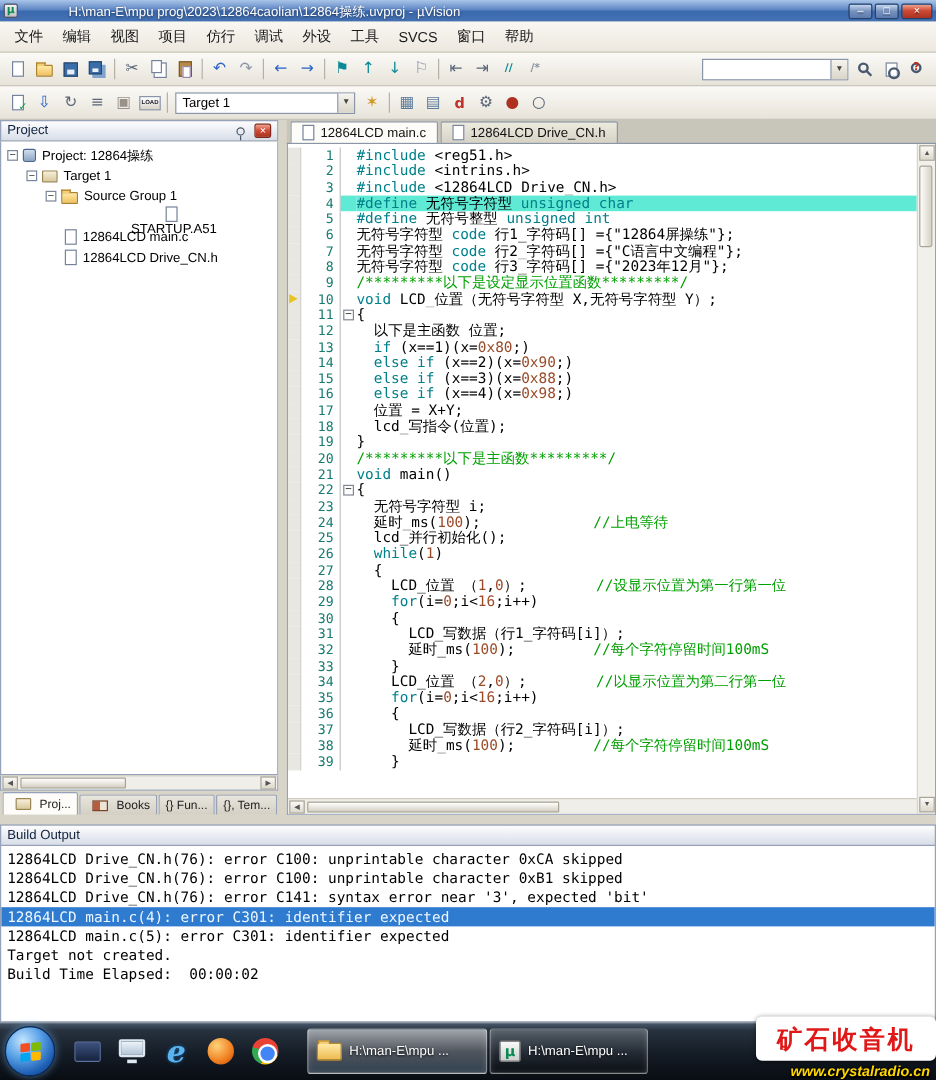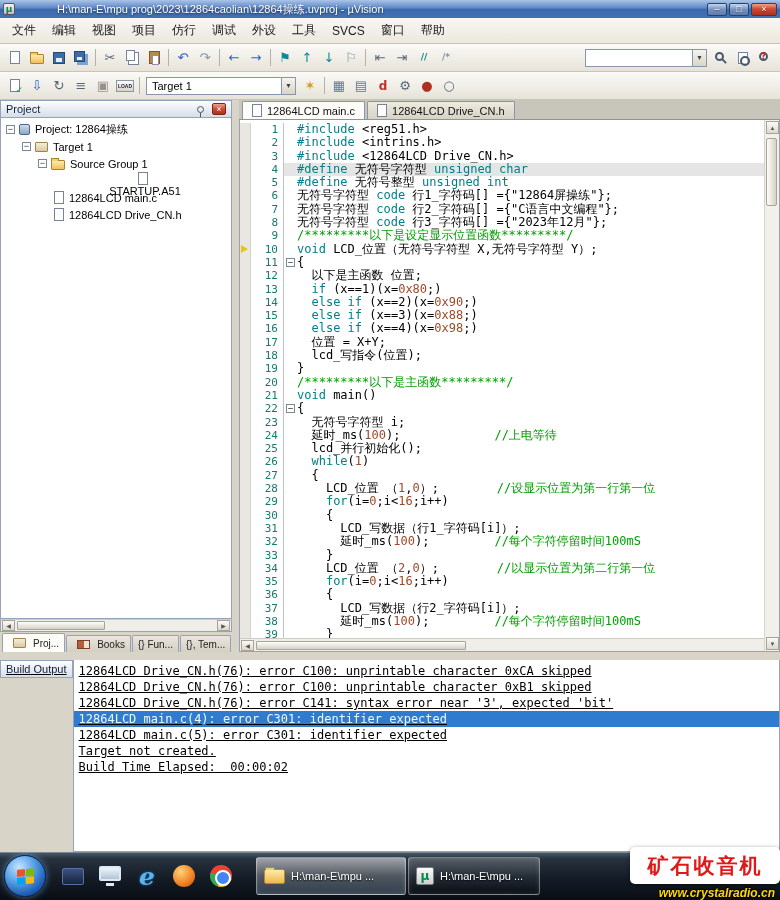--- a/index.html
+++ b/index.html
@@ -104,31 +104,31 @@
   .edbody { flex: 1; position: relative; background: #fff; border: 1px solid #95a2ba; border-top: none; display: flex; flex-direction: column; min-height: 0; }
   .lines { flex: 1; overflow: hidden; position: relative; padding: 3px 15px 0 0; min-height: 0; }
   .eline { display: flex; height: 13.3px; line-height: 13.3px; font-family: "DejaVu Sans Mono", "Liberation Mono", monospace; font-size: 12px; }
   .marg { width: 11px; flex: none; background: #e9e7e1; border-right: 1px solid #d4d2cc; position: relative; }
   .cursor-arrow { position: absolute; left: 1px; top: 2px; width: 0; height: 0;
     border-left: 7px solid #e6c51e; border-top: 4px solid transparent; border-bottom: 4px solid transparent; }
   .gut { width: 33px; flex: none; text-align: right; padding-right: 5px; color: #157a70; font-size: 11px; border-right: 1px solid #c2c2c2; font-family: "DejaVu Sans Mono", monospace; }
   .foldc { width: 13px; flex: none; position: relative; }
   .foldbox { position: absolute; left: 2px; top: 2px; width: 9px; height: 9px; border: 1px solid #7f8794; background: #fff; font-size: 9px; line-height: 7px; text-align: center; color: #333; }
   .codec { flex: 1; white-space: pre; overflow: hidden; color: #000; }
-  .eline.hl .foldc, .eline.hl .codec { background: #e5e5e5; }
+  .eline.hl .foldc, .eline.hl .codec { background: #5eead4; }
   .tk-d { color: #00808a; } .tk-k { color: #00808a; } .tk-c { color: #00a000; } .tk-n { color: #9a4a28; } .tk-t { color: #000; }
 
   .vscroll { position: absolute; right: 0; top: 0; bottom: 0; width: 15px; background: #f2f0ea; border-left: 1px solid #d8d5cc; }
   .vscroll .sarrow { width: 13px; height: 13px; position: absolute; left: 0; }
   .vscroll .sarrow.top { top: 1px; } .vscroll .sarrow.bottom { bottom: 1px; }
   .vthumb { position: absolute; left: 1px; top: 18px; width: 11px; height: 68px; background: linear-gradient(90deg,#fefefd,#d5d1c5); border: 1px solid #a8a496; border-radius: 2px; }
 
   
   .splitter-h { height: 8px; flex: none; background: #d8d4c8; }
-  .buildpanel { height: 192px; flex: none; display: flex; flex-direction: row; text-decoration: underline; }
+  .buildpanel { height: 165px; flex: none; display: flex; flex-direction: column; }
   .bo-lines { flex: 1; background: #fff; border: 1px solid #95a2ba; border-top: none; overflow: hidden;
     font-family: "DejaVu Sans Mono", "Liberation Mono", monospace; font-size: 12px; padding-top: 3px; }
   .bline { height: 16px; line-height: 16px; padding: 0 5px; white-space: pre; color: #000; }
   .bline.sel { background: #2e7bd0; color: #eef7ff; }
 
   
   .taskbar { height: 48px; flex: none; position: relative; display: flex; align-items: center; padding: 0 4px;
     background: linear-gradient(180deg,#4c5d70 0%,#27323e 14%,#141c26 55%,#090d13 100%);
     box-shadow: inset 0 1px 0 rgba(255,255,255,.28); }
   .orb { width: 42px; height: 42px; flex: none; border-radius: 50%; position: relative; margin-right: 10px;

